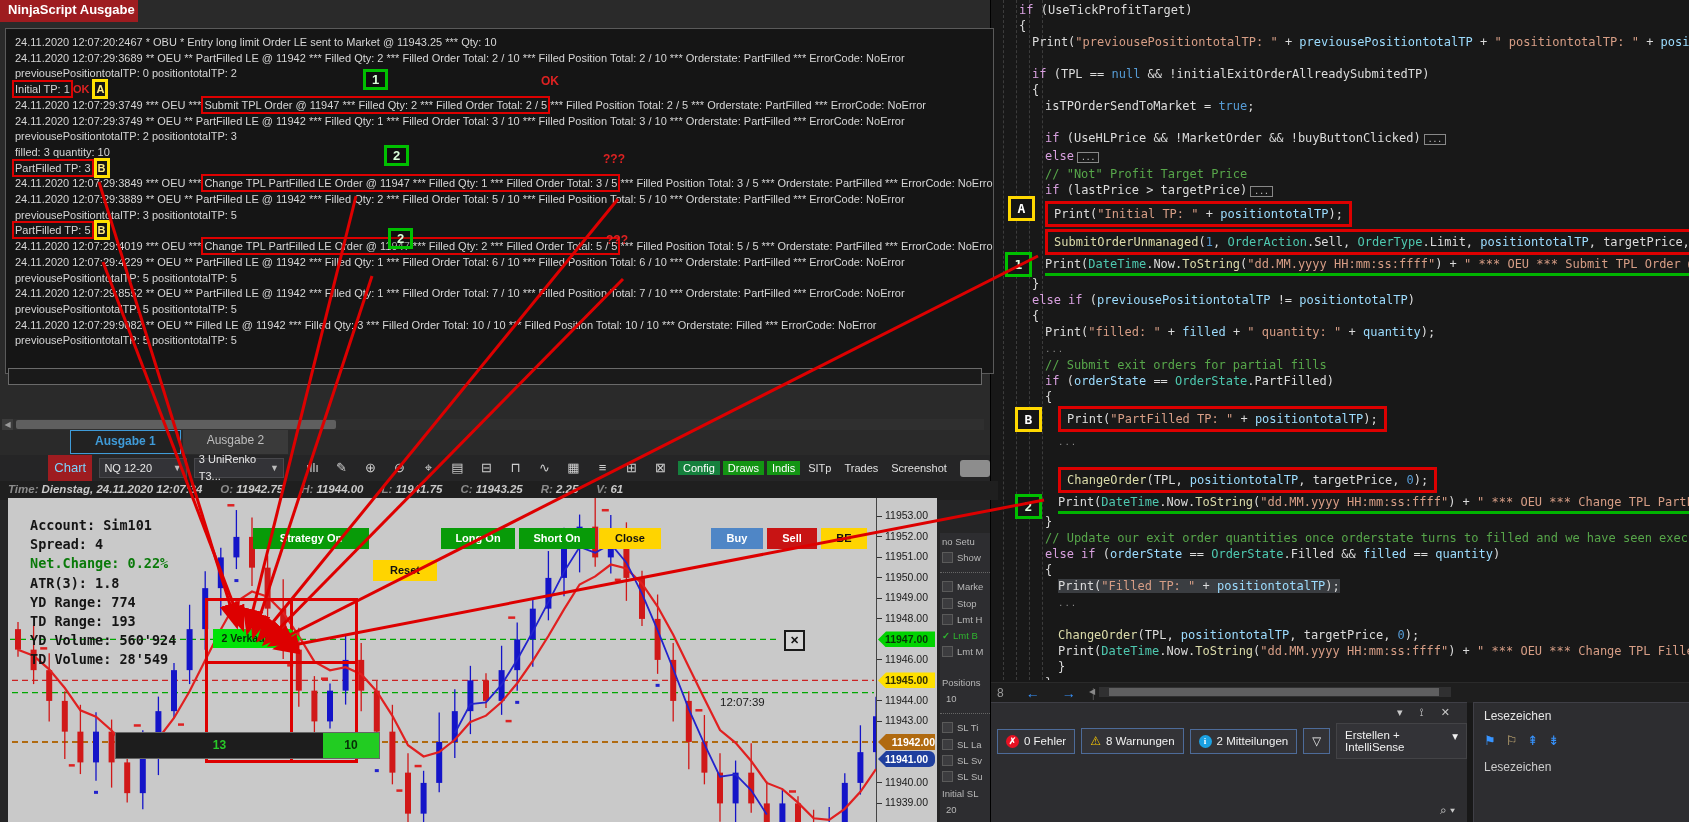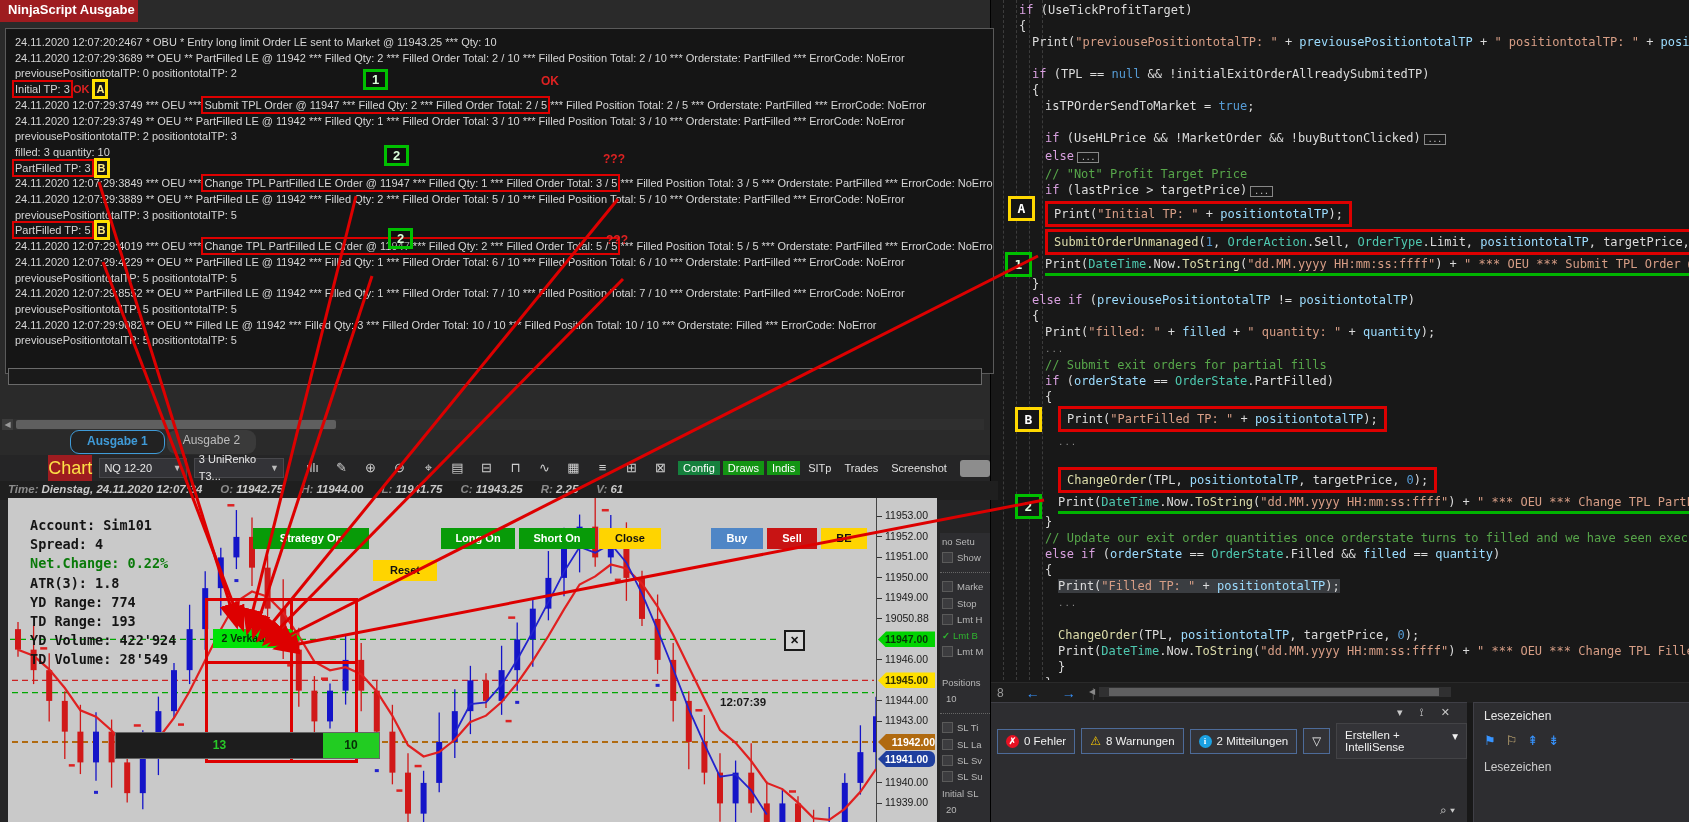--- a/index.html
+++ b/index.html
@@ -16,30 +16,30 @@
   .log-line{font-size:11px;line-height:15.7px;color:#d6d6d6;white-space:nowrap;}
   .seg-rb{outline:2px solid #dd0000;outline-offset:1px;}
   .seg-ok{color:#d22;font-weight:bold;}
   .seg-yb{outline:3px solid #ffe000;outline-offset:1px;color:#ffec80;font-weight:bold;margin-left:7px;}
   #ns-input{left:8px;top:368px;width:972px;height:15px;border:1px solid #6a6a6a;background:#1a1a1a;}
   #ns-hscroll{left:2px;top:419px;width:982px;height:11px;background:#2f2f2f;}
   #ns-hscroll .arrow{position:absolute;left:0;top:0;width:11px;height:11px;background:#3c3c3c;color:#999;
                      font-size:8px;line-height:11px;text-align:center;}
   #ns-hscroll .thumb{position:absolute;left:14px;top:1px;width:320px;height:9px;background:#5f5f5f;border-radius:2px;}
   #ns-tabs{left:70px;top:430px;height:24px;display:flex;gap:2px;}
-  .ns-tab{padding:3px 16px;font-size:12px;background:#3a3a3a;color:#bdbdbd;white-space:nowrap;border-radius:9px;}
+  .ns-tab{padding:3px 24px;font-size:12px;background:#3a3a3a;color:#bdbdbd;white-space:nowrap;}
   .ns-tab.active{background:#222;color:#3f9bd8;font-weight:bold;border:1px solid #3f9bd8;}
   .fl{position:absolute;font-size:12px;font-weight:bold;}
   .fl-green{border:3px solid #00c000;color:#d8ffd8;background:rgba(0,0,0,.25);padding:0 6px;font-size:13px;}
   .fl-ok{color:#d22;}
 
   
   #chart-window{left:0;top:455px;width:990px;height:367px;background:#252526;}
   #ch-toolbar{left:0;top:0;width:990px;height:26px;background:#252526;display:flex;align-items:center;}
-  #ch-tab{width:62px;height:26px;background:#9e1c20;color:#fde047;font-size:18px;line-height:26px;text-align:center;margin-left:48px;}
+  #ch-tab{width:62px;height:26px;background:#9e1c20;color:#7dd3fc;font-size:13px;line-height:26px;text-align:center;margin-left:48px;}
   .combo{height:18px;background:#333337;border:1px solid #48484c;color:#e8e8e8;font-size:11px;
          line-height:17px;padding:0 4px;margin-left:7px;display:flex;justify-content:space-between;align-items:center;}
   .combo .car{color:#bbb;font-size:9px;margin-left:6px;}
   #combo-instrument{width:108px;}
   #combo-period{width:112px;}
   #tb-icons{display:flex;margin-left:14px;}
   .tbi{width:29px;text-align:center;color:#cfcfcf;font-size:13px;cursor:default;}
   .tb-btn{font-size:11px;padding:1px 5px;margin-left:3px;white-space:nowrap;}
   .tb-blue{background:#15803d;color:#fff;}
   .tb-green{background:#139413;color:#fff;}
@@ -64,21 +64,21 @@
              color:#072b07;font-size:10.5px;font-weight:bold;line-height:19px;text-align:center;
              clip-path:polygon(0 0,88% 0,100% 50%,88% 100%,0 100%);}
   #tag-redbox{position:absolute;left:197px;top:100px;width:147px;height:159px;border:3px solid #dd0000;}
   #tag-redbox .vdiv{position:absolute;left:82px;top:0;width:3px;height:100%;background:#dd0000;}
   #tag-redbox .hdiv{position:absolute;left:0;top:60px;width:100%;height:3px;background:#dd0000;}
   #close-x{position:absolute;left:776px;top:132px;width:17px;height:17px;background:#d6d6d6;border:2px solid #1a1a1a;
            color:#111;font-size:11px;font-weight:bold;text-align:center;line-height:16px;}
   #count-bar{position:absolute;left:107px;top:234px;width:263px;height:25px;background:#1d1d1d;border:1px solid #666;display:flex;}
   #count-bar .c-left{flex:1;color:#28c828;font-size:12px;font-weight:bold;text-align:center;line-height:24px;}
   #count-bar .c-right{width:56px;background:#22cc22;color:#073007;font-size:12px;font-weight:bold;text-align:center;line-height:24px;}
-  #time-marker{position:absolute;left:712px;top:198px;color:#1a1a1a;font-size:11.5px;font-weight:bold;}
+  #time-marker{position:absolute;left:712px;top:198px;color:#1a1a1a;font-size:11.5px;}
   #ch-axis{left:876px;top:43px;width:60px;height:324px;background:#c9c9c9;border-left:1px solid #444;}
   .ax{position:absolute;left:8px;font-size:10.5px;color:#1a1a1a;white-space:nowrap;}
   .ax-tag{left:1px;width:57px;height:16px;line-height:16px;text-align:center;font-weight:bold;
           clip-path:polygon(0 50%,14% 0,100% 0,100% 100%,14% 100%);}
   .ax-green{background:#00d300;color:#053305;}
   .ax-yellow{background:#ffe000;color:#332f00;}
   .ax-orange{background:#b06a10;color:#fff;text-align:right;}
   .ax-blue{background:#1f3f9e;color:#fff;}
   .tick{position:absolute;left:0;width:5px;height:1px;background:#333;}
   #side-panel{left:940px;top:78px;width:50px;height:289px;background:#2d2d30;overflow:hidden;}
@@ -244,21 +244,21 @@
       <div class="hdr2">Lesezeichen</div>
     </div>
   </div>
 
   <div id="output-window" class="abs">
     <div id="ns-title" class="abs" style="width:116px">NinjaScript Ausgabe</div>
     <div id="ns-log" class="abs">
         <div class="log-line"><span>24.11.2020 12:07:20:2467 * OBU * Entry long limit Order LE sent to Market @ 11943.25 *** Qty: 10</span></div>
         <div class="log-line"><span>24.11.2020 12:07:29:3689 ** OEU ** PartFilled LE @ 11942 *** Filled Qty: 2 *** Filled Order Total: 2 / 10 *** Filled Position Total: 2 / 10 *** Orderstate: PartFilled *** ErrorCode: NoError</span></div>
         <div class="log-line"><span>previousePositiontotalTP: 0   positiontotalTP: 2</span></div>
-        <div class="log-line"><span class="seg-rb">Initial TP: 3</span><span>   </span><span class="seg-ok">OK</span><span class="seg-yb">A</span></div>
+        <div class="log-line"><span class="seg-rb">Initial TP: 1</span><span>   </span><span class="seg-ok">OK</span><span class="seg-yb">A</span></div>
         <div class="log-line"><span>24.11.2020 12:07:29:3749 *** OEU *** </span><span class="seg-rb">Submit TPL Order @ 11947 *** Filled Qty: 2 *** Filled Order Total: 2 / 5</span><span> *** Filled Position Total: 2 / 5 *** Orderstate: PartFilled *** ErrorCode: NoError</span></div>
         <div class="log-line"><span>24.11.2020 12:07:29:3749 ** OEU ** PartFilled LE @ 11942 *** Filled Qty: 1 *** Filled Order Total: 3 / 10 *** Filled Position Total: 3 / 10 *** Orderstate: PartFilled *** ErrorCode: NoError</span></div>
         <div class="log-line"><span>previousePositiontotalTP: 2   positiontotalTP: 3</span></div>
         <div class="log-line"><span>filled: 3   quantity: 10</span></div>
         <div class="log-line"><span class="seg-rb">PartFilled TP: 3</span><span class="seg-yb">B</span></div>
         <div class="log-line"><span>24.11.2020 12:07:29:3849 *** OEU *** </span><span class="seg-rb">Change TPL PartFilled LE Order @ 11947 *** Filled Qty: 1 *** Filled Order Total: 3 / 5</span><span> *** Filled Position Total: 3 / 5 *** Orderstate: PartFilled *** ErrorCode: NoError</span></div>
         <div class="log-line"><span>24.11.2020 12:07:29:3889 ** OEU ** PartFilled LE @ 11942 *** Filled Qty: 2 *** Filled Order Total: 5 / 10 *** Filled Position Total: 5 / 10 *** Orderstate: PartFilled *** ErrorCode: NoError</span></div>
         <div class="log-line"><span>previousePositiontotalTP: 3   positiontotalTP: 5</span></div>
         <div class="log-line"><span class="seg-rb">PartFilled TP: 5</span><span class="seg-yb">B</span></div>
         <div class="log-line"><span>24.11.2020 12:07:29:4019 *** OEU *** </span><span class="seg-rb">Change TPL PartFilled LE Order @ 11947 *** Filled Qty: 2 *** Filled Order Total: 5 / 5</span><span> *** Filled Position Total: 5 / 5 *** Orderstate: PartFilled *** ErrorCode: NoError</span></div>
@@ -472,21 +472,21 @@
           <rect x="825.1999999999999" y="382.35499999998956" width="6" height="2.5" fill="#dd2222"></rect>
           <line x1="836.8" y1="275.2649999999612" x2="836.8" y2="353.36999999998807" stroke="#1414c8" stroke-width="1.3"></line>
           <rect x="833.8" y="284.8999999999851" width="6" height="41" fill="#1414c8"></rect>
           <line x1="852.4" y1="227.29499999999553" x2="852.4" y2="296.5849999999791" stroke="#1414c8" stroke-width="1.3"></line>
           <rect x="849.4" y="254.14999999998508" width="6" height="30.75" fill="#1414c8"></rect>
           <line x1="868" y1="198.79999999997017" x2="868" y2="272.5999999999776" stroke="#1414c8" stroke-width="1.3"></line>
           <rect x="865" y="218.27499999998508" width="6" height="35.875" fill="#1414c8"></rect>
           <polyline points="10,151.64999999998508 25.6,157.79999999997017 41.2,171.32999999996719 56.8,190.02599999997256 72.4,212.33819999998377 88,218.73173999996925 103.6,232.43221799999264 119.2,251.2475526000053 134.8,252.1182868200067 150.4,240.42780077400766 166,219.94446054181208 181.6,193.30612237925652 197.2,162.35928566547136 212.79999999999998,131.47149996582175 228.4,103.70004997606702 244,93.48503498323498 259.6,98.63452448824137 275.2,114.53916714177194 290.8,137.9724169992396 306.4,163.60069189947444 322,172.31548432963882 337.59999999999997,169.19083903073897 353.2,176.22858732153145 368.8,193.45501112506008 384.4,217.8135077875413 400,247.16445545125953 415.59999999999997,258.4851188158809 431.2,254.10958317109726 446.8,241.82170821975615 462.4,223.99519575383601 478,217.66663702768074 493.59999999999997,204.01164591938323 509.2,185.22815214354887 524.8,162.85470650047228 540.4,137.9682945503373 556,111.32280618522418 571.6,86.52096432963754 587.1999999999999,78.38467503075299 602.8,66.53927252151516 618.4,70.54749076504868 634,85.65324353551841 649.6,108.52727047486587 665.1999999999999,136.83908933238672 680.8,168.95736253268115 696.4,200.66515377286487 712,232.08560764100093 727.6,244.8549253486999 743.1999999999999,263.018447744078 758.8,284.9579134208352 774.4,291.09053939459136 790,304.60837757619083 805.6,320.2208643033291 821.1999999999999,321.9246050123147 836.8,310.8172235086158 852.4,293.8170564560378 868,271.15443951923316" fill="none" stroke="#e02020" stroke-width="2.2"></polyline>
           <polyline points="446.8,235.25291522308544 462.4,206.18381185037651 478,204.37771533265004 493.59999999999997,186.65247189968431 509.2,161.76361235486092 524.8,133.65112555966243 540.4,104.08800650184548 556,73.8721029258204 571.6,48.99994631662776 587.1999999999999,54.7199758424631 602.8,46.01898912910019 618.4,64.65354510809993 634,95.58909529862558 649.6,132.06009288437144 665.1999999999999,171.0220417979608 680.8,211.10491880905738 696.4,246.0547134640583 712,278.6946210588367 727.6,276.4700794764776 743.1999999999999,292.38153576442164 758.8,316.45419109398154" fill="none" stroke="#2323cc" stroke-width="1.8"></polyline>
         </svg>
-      <div id="acct"><div class="ac-k">Account: Sim101</div><div class="ac-k">Spread: 4</div><div class="ac-g">Net.Change: 0.22%</div><div class="ac-k">ATR(3): 1.8</div><div class="ac-k">YD Range: 774</div><div class="ac-k">TD Range: 193</div><div class="ac-k">YD Volume: 422'924</div><div class="ac-k">TD Volume: 28'549</div></div>
+      <div id="acct"><div class="ac-k">Account: Sim101</div><div class="ac-k">Spread: 4</div><div class="ac-g">Net.Change: 0.22%</div><div class="ac-k">ATR(3): 1.8</div><div class="ac-k">YD Range: 774</div><div class="ac-k">TD Range: 193</div><div class="ac-k">YD Volume: 560'924</div><div class="ac-k">TD Volume: 28'549</div></div>
       <div id="strat-row">
           <span class="sbtn sb-green" style="width: 100px;">Strategy On</span>
           <span class="sbtn sb-yellow" style="width: 48px; margin-top: 32px;">Reset</span>
           <span class="sbtn sb-green" style="width: 58px;">Long On</span>
           <span class="sbtn sb-green" style="width: 60px;">Short On</span>
           <span class="sbtn sb-yellow" style="width: 46px;">Close</span>
           <span class="sbtn sb-blue" style="width: 36px; margin-left: 46px;">Buy</span>
           <span class="sbtn sb-red" style="width: 34px;">Sell</span>
           <span class="sbtn sb-yellow" style="width: 30px;">BE</span>
         </div>
@@ -508,21 +508,21 @@
         <div class="ax" style="top: 11.4px;">11953.00</div>
         <div class="tick" style="top: 38.4px;"></div>
         <div class="ax" style="top: 31.9px;">11952.00</div>
         <div class="tick" style="top: 58.9px;"></div>
         <div class="ax" style="top: 52.4px;">11951.00</div>
         <div class="tick" style="top: 79.4px;"></div>
         <div class="ax" style="top: 72.9px;">11950.00</div>
         <div class="tick" style="top: 99.9px;"></div>
         <div class="ax" style="top: 93.4px;">11949.00</div>
         <div class="tick" style="top: 120.4px;"></div>
-        <div class="ax" style="top: 113.9px;">19050.88</div>
+        <div class="ax" style="top: 113.9px;">11948.00</div>
         <div class="ax ax-tag ax-green" style="top: 133.4px;">11947.00</div>
         <div class="tick" style="top: 161.4px;"></div>
         <div class="ax" style="top: 154.9px;">11946.00</div>
         <div class="ax ax-tag ax-yellow" style="top: 174.4px;">11945.00</div>
         <div class="tick" style="top: 202.4px;"></div>
         <div class="ax" style="top: 195.9px;">11944.00</div>
         <div class="tick" style="top: 222.9px;"></div>
         <div class="ax" style="top: 216.4px;">11943.00</div>
         <div class="ax ax-tag ax-orange" style="top: 235.9px;">11942.00</div>
         <div class="ax ax-tag ax-blue" style="top: 253px; border-radius: 6px;">11941.00</div>

